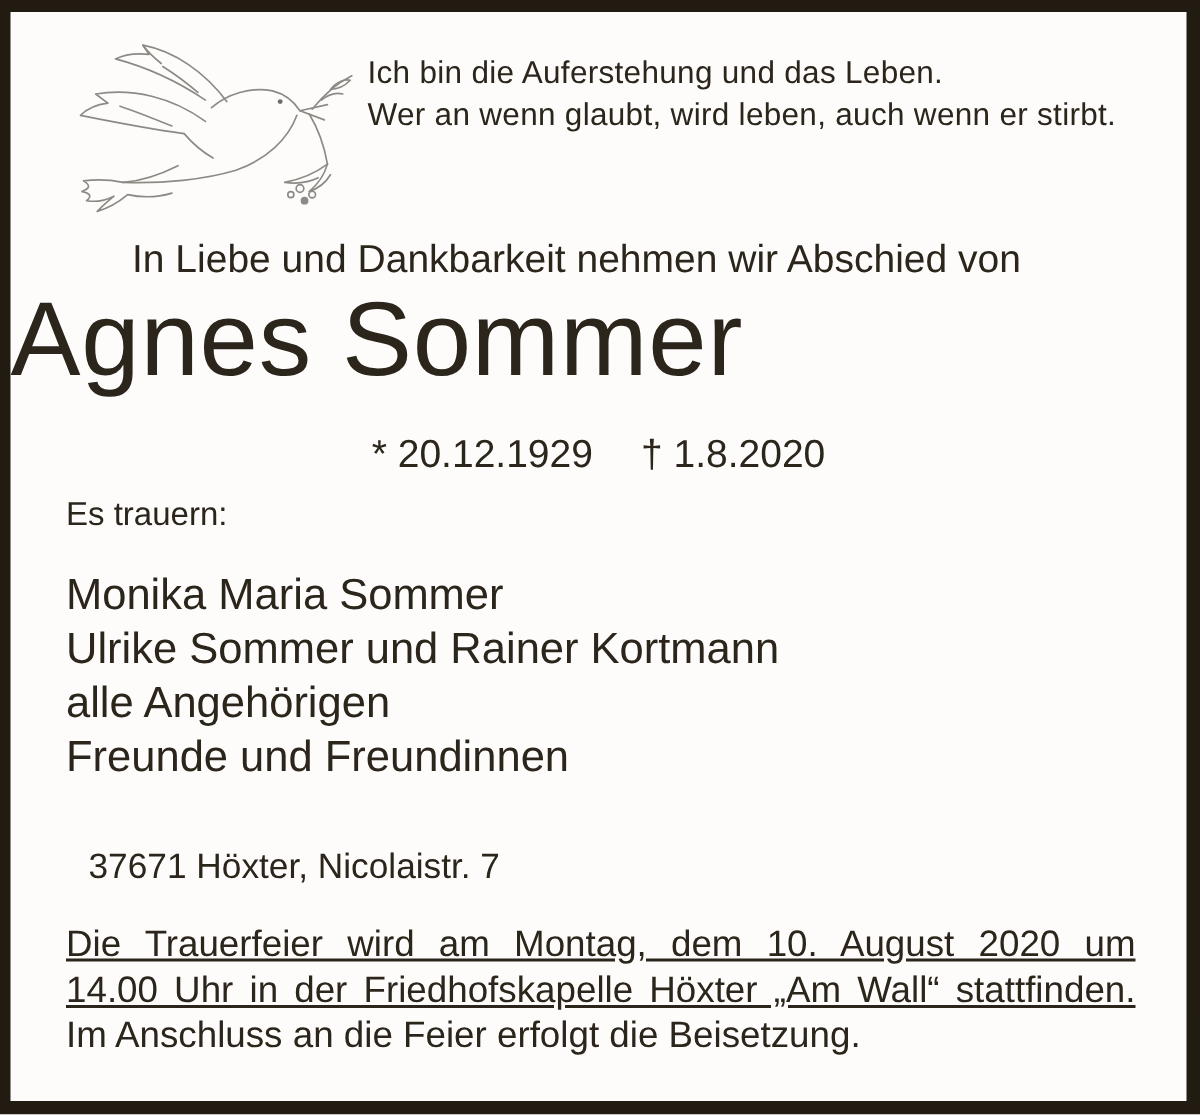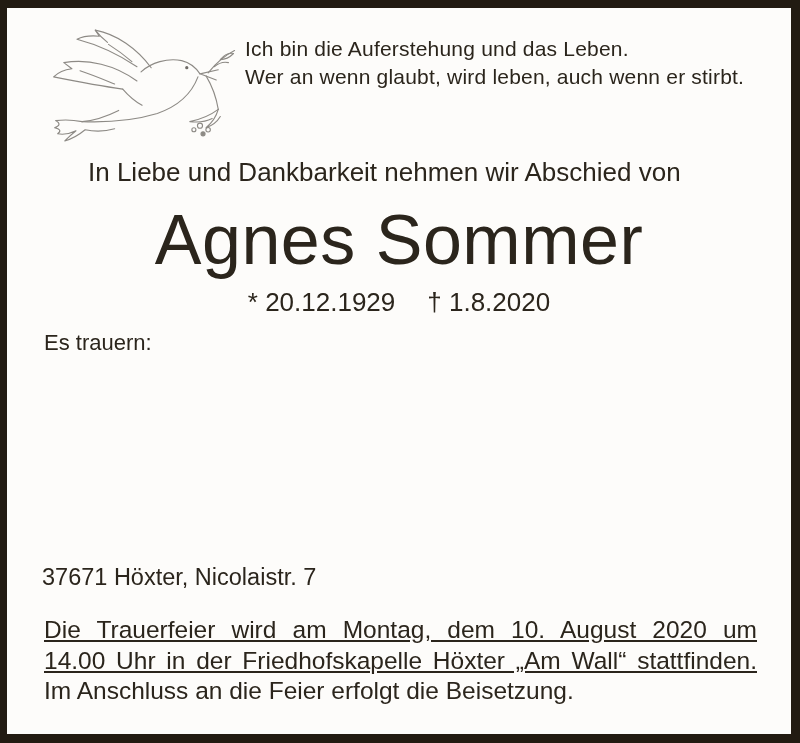--- a/index.html
+++ b/index.html
@@ -35,23 +35,22 @@
     position: absolute;
     left: 37px;
     top: 149px;
     font-size: 26px;
     margin-left: 44px;
   }
   .name {
     position: absolute;
     left: 0;
     right: 0;
-    top: 195px;
+    top: 181px;
     margin: 0;
-    text-align: center;
     font-size: 70px;
     font-weight: 400;
     line-height: 74px;
     letter-spacing: 0.5px;
   }
   .dates {
     position: absolute;
     left: 0;
     right: 0;
     top: 279px;
@@ -69,21 +68,21 @@
   }
   .mourners {
     position: absolute;
     left: 37px;
     top: 371px;
     font-size: 29px;
     line-height: 36px;
   }
   .address {
     position: absolute;
-    left: 35px;
+    left: 52px;
     top: 556px;
     font-size: 23.5px;
   }
   .funeral {
     position: absolute;
     left: 37px;
     width: 713px;
     top: 607px;
     font-size: 24.5px;
     line-height: 30.5px;
@@ -140,20 +139,26 @@
 
   <h1 class="name">Agnes Sommer</h1>
 
   <div class="dates">
     <span>* 20.12.1929</span>
     <span>† 1.8.2020</span>
   </div>
 
   <div class="trauern">Es trauern:</div>
 
+  <div class="mourners">
+    <div>Monika Maria Sommer</div>
+    <div>Ulrike Sommer und Rainer Kortmann</div>
+    <div>alle Angehörigen</div>
+    <div>Freunde und Freundinnen</div>
+  </div>
 
   <div class="address">37671 Höxter, Nicolaistr. 7</div>
 
   <div class="funeral">
     <div class="just">Die Trauerfeier wird am Montag, dem 10. August 2020 um</div>
     <div class="just">14.00 Uhr in der Friedhofskapelle Höxter „Am Wall“ stattfinden.</div>
     <div>Im Anschluss an die Feier erfolgt die Beisetzung.</div>
   </div>
 
 </div>

